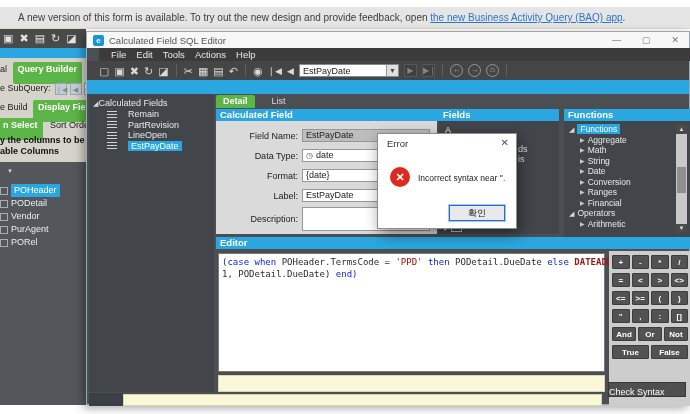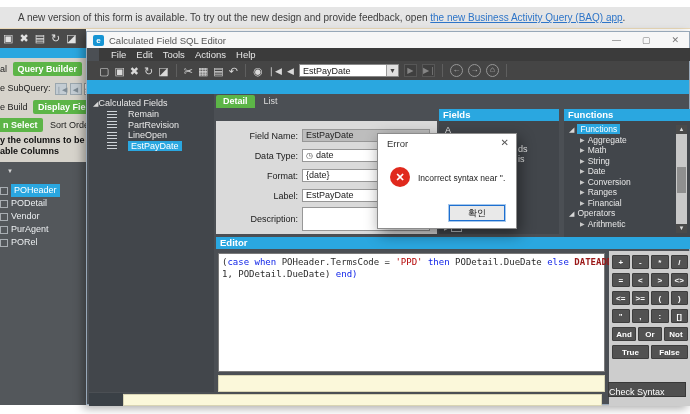--- a/index.html
+++ b/index.html
@@ -13,21 +13,21 @@
     font-size:10px;color:#3c3c3c;line-height:22px;padding-left:18px;box-sizing:border-box;white-space:nowrap;}
   .banner a{color:#2e75c8;text-decoration:underline;cursor:pointer;}
 
   
   .bgapp{left:0;top:29px;width:86px;height:376px;background:#d6d3cb;}
   .bgtoolbar{left:0;top:0;width:86px;height:19px;background:#4a4a4a;display:flex;align-items:center;gap:6px;padding-left:3px;box-sizing:border-box;}
   .bgtoolbar .tbi{color:#e3e3e3;font-size:11px;line-height:11px;}
   .bgcyan{left:0;top:19px;width:86px;height:10px;background:#2aa7e0;}
   .bgrow{position:absolute;left:0;width:86px;white-space:nowrap;font-size:9px;color:#1c1c1c;}
   .gtab{display:inline-block;background:#5cb547;color:#fff;font-weight:bold;font-size:9px;
-    height:14px;line-height:14px;padding:0 5px;border-radius:2px;}
+    height:22px;line-height:14px;padding:0 5px;border-radius:2px;}
   .navbtn{display:inline-block;width:12px;height:12px;background:#c3ccd3;border:1px solid #9aa6ae;
     color:#7e8c96;font-size:7px;line-height:12px;text-align:center;vertical-align:middle;box-sizing:border-box;}
   .bgdark{left:0;top:133px;width:86px;height:243px;background:#53575b;}
   .bgtree{position:absolute;left:0;top:22px;width:62px;}
   .bgtree .trow{height:13px;line-height:13px;font-size:9px;color:#eceff1;white-space:nowrap;display:flex;align-items:center;}
   .bgtree .tic{width:8px;height:8px;border:1px solid #a8adb2;margin-right:3px;flex:0 0 auto;box-sizing:border-box;}
   .selblue{background:#2aa7e0;color:#fff;padding:0 3px;}
 
   
   .window{left:86px;top:31px;width:604px;height:374px;background:#4b4f54;border:1px solid #98a8b8;
@@ -55,21 +55,21 @@
 
   
   .panelhdr{background:#2aa7e0;color:#fff;font-weight:bold;font-size:9.5px;line-height:12px;height:12px;padding-left:4px;}
   .treepanel{left:2px;top:62px;width:125px;height:298px;background:#42464b;color:#e8e8e8;font-size:9px;}
   .tp-root{display:flex;align-items:center;gap:0;padding:4px 0 1px 4px;height:10px;}
   .tp-item{display:flex;align-items:center;gap:11px;height:10.5px;padding-left:18px;}
   .tri-exp{color:#d8d8d8;font-size:7px;line-height:7px;}
   .tri-col{color:#c8c8c8;font-size:6px;line-height:6px;}
   .li-ic{width:10px;height:7px;flex:0 0 auto;
     background:linear-gradient(#cfd4d8 0 1.4px,transparent 1.4px 2.8px,#cfd4d8 2.8px 4.2px,transparent 4.2px 5.6px,#cfd4d8 5.6px 7px);}
-  .dtabs{left:129px;top:63px;height:13px;display:flex;align-items:flex-end;gap:4px;}
+  .dtabs{left:129px;top:63px;height:13px;display:flex;align-items:flex-end;gap:12px;}
   .dtab-on{background:#5cb547;color:#fff;font-weight:bold;font-size:9px;height:13px;line-height:13px;padding:0 7px;border-radius:2px 2px 0 0;}
   .dtab-off{color:#dcdcdc;font-size:9px;height:13px;line-height:13px;padding:0 5px;}
   .dheader{left:129px;top:77px;width:221px;}
   .dform{left:129px;top:89px;width:221px;height:113px;background:#dadada;}
   .frow{position:absolute;left:0;width:221px;display:flex;align-items:center;}
   .flabel{width:82px;text-align:right;font-size:9px;color:#1a1a1a;flex:0 0 auto;}
   .finput{margin-left:4px;width:128px;height:13px;background:#fff;border:1px solid #979797;box-sizing:border-box;
     font-size:9px;color:#222;line-height:11px;padding-left:3px;display:flex;align-items:center;gap:3px;}
   .fgray{background:#bdbdbd;}
   .fdesc{height:24px;align-items:flex-start;}
@@ -268,20 +268,21 @@
         <span class="li-ic"></span>
         <span class="selblue">EstPayDate</span>
       </div>
     </div>
 
     <div class="abs dtabs">
       <span class="dtab-on">Detail</span>
       <span class="dtab-off">List</span>
     </div>
 
+    <div class="abs dheader panelhdr">Calculated Field</div>
     <div class="abs dform">
       <div class="frow" style="top:8px;">
         <span class="flabel">Field Name:</span>
         <span class="finput fgray">EstPayDate</span>
       </div>
       <div class="frow" style="top:28px;">
         <span class="flabel">Data Type:</span>
         <span class="finput">
             <span class="clockg">◷</span>
             <span>date</span>

